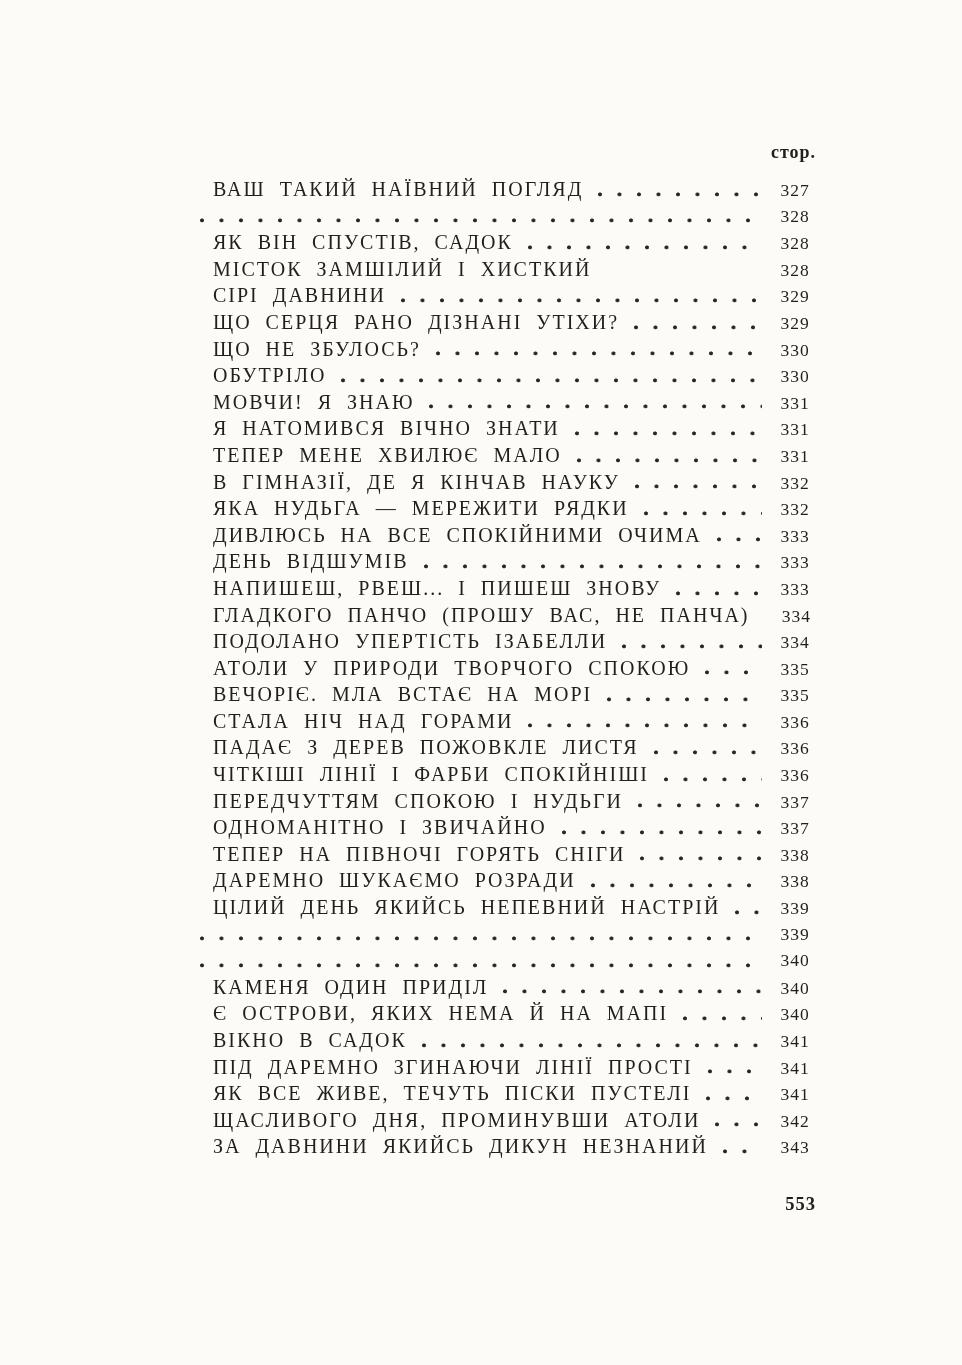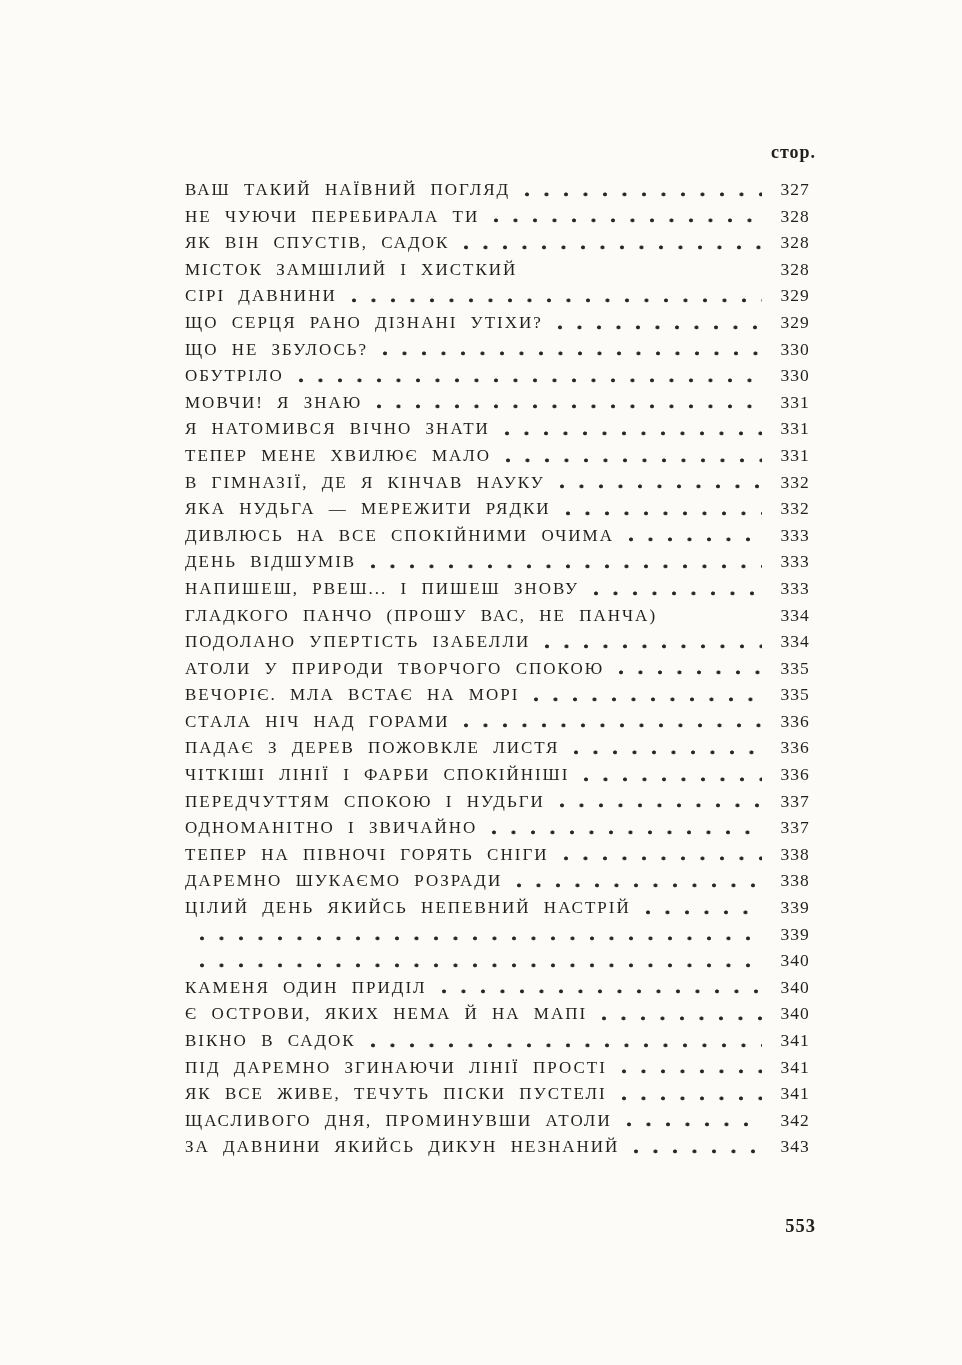--- a/index.html
+++ b/index.html
@@ -38,24 +38,25 @@
   }
   .row {
     display: flex;
     align-items: baseline;
     height: 26.6px;
     line-height: 26.6px;
   }
   .title {
     white-space: nowrap;
     flex: 0 0 auto;
-    font-size: 17px;
+    font-size: 20px;
     font-weight: 500;
     letter-spacing: 2px;
     word-spacing: 7px;
+    margin-left: 28px;
   }
   .leader {
     flex: 1 1 auto;
     min-width: 0;
     align-self: flex-end;
     height: 7px;
     margin: 0 10px 5px 14px;
     background-image: radial-gradient(circle at 3px 3.4px, #2a2622 1.6px, transparent 2.3px);
     background-size: 19.5px 7px;
     background-repeat: repeat-x;
@@ -64,21 +65,21 @@
     background: none;
   }
   .page-num {
     flex: 0 0 auto;
     width: 46px;
     text-align: center;
     font-size: 17.5px;
     letter-spacing: 1px;
   }
   .footer-page-number {
-    margin-top: 56px;
+    margin-top: 34px;
     text-align: right;
     font-weight: bold;
     font-size: 18.5px;
     letter-spacing: 1px;
     padding-right: 2px;
   }
 </style>
 </head>
 <body>
 
@@ -87,21 +88,20 @@
     <div class="header-label">стор.</div>
 
     <div class="toc-list">
 
     <div class="row">
           <span class="title">ВАШ ТАКИЙ НАЇВНИЙ ПОГЛЯД</span>
           <span class="leader"></span>
           <span class="page-num">327</span>
         </div>
         <div class="row">
-          <span class="title">НЕ ЧУЮЧИ ПЕРЕБИРАЛА ТИ</span>
           <span class="leader"></span>
           <span class="page-num">328</span>
         </div>
         <div class="row">
           <span class="title">ЯК ВІН СПУСТІВ, САДОК</span>
           <span class="leader"></span>
           <span class="page-num">328</span>
         </div>
         <div class="row">
           <span class="title">МІСТОК ЗАМШІЛИЙ І ХИСТКИЙ</span>

